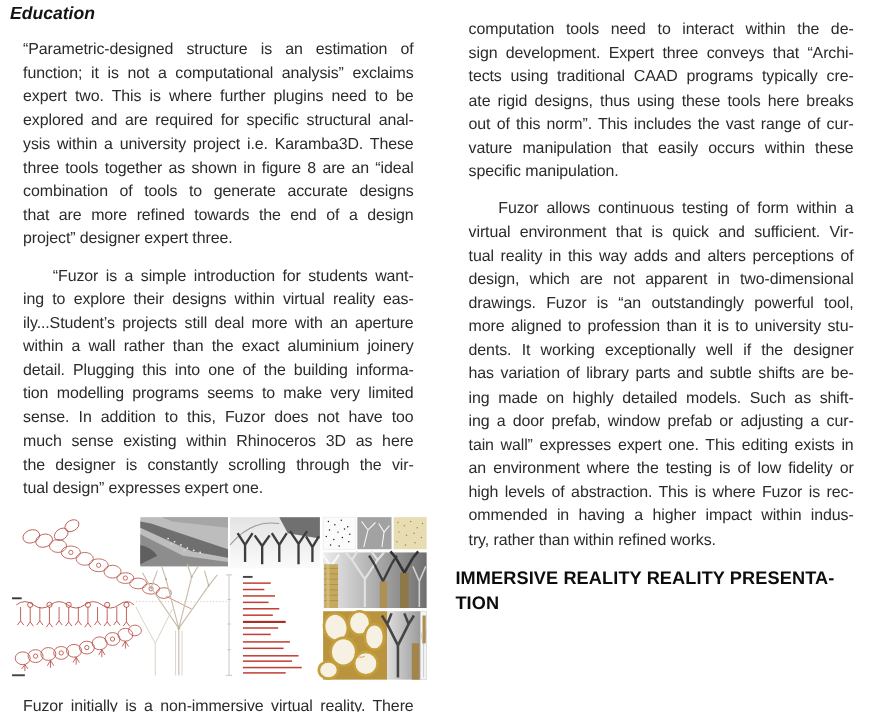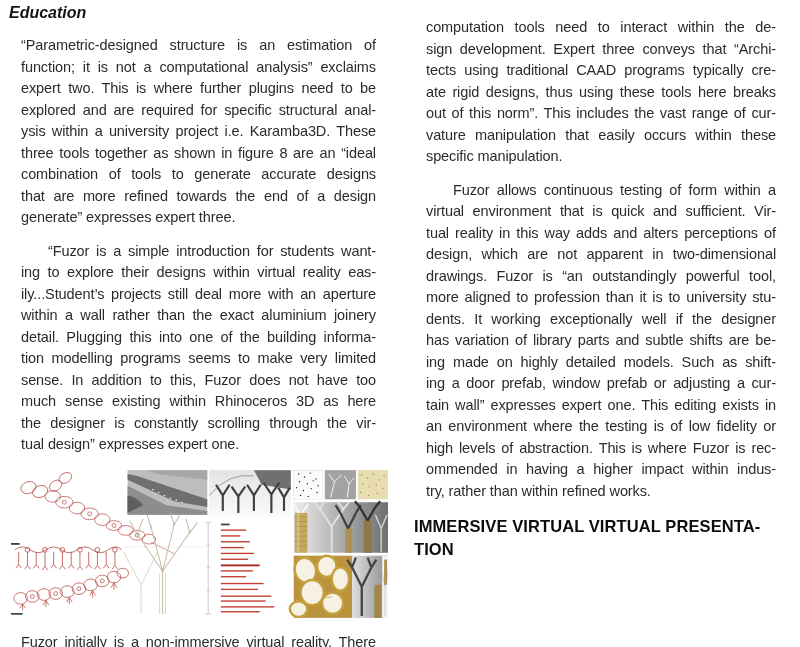--- a/index.html
+++ b/index.html
@@ -40,21 +40,21 @@
 
     <p class="para">
       <span class="just">“Parametric-designed structure is an estimation of
 function; it is not a computational analysis” exclaims
 expert two. This is where further plugins need to be
 explored and are required for specific structural anal-
 ysis within a university project i.e. Karamba3D. These
 three tools together as shown in figure 8 are an “ideal
 combination of tools to generate accurate designs
 that are more refined towards the end of a design</span>
-      <span class="lastline">generate” expresses expert three.</span>
+      <span class="lastline">project” designer expert three.</span>
     </p>
 
     <p class="para indent">
       <span class="just">“Fuzor is a simple introduction for students want-
 ing to explore their designs within virtual reality eas-
 ily...Student’s projects still deal more with an aperture
 within a wall rather than the exact aluminium joinery
 detail. Plugging this into one of the building informa-
 tion modelling programs seems to make very limited
 sense.  In addition to this, Fuzor does not have too
@@ -319,18 +319,18 @@
 has variation of library parts and subtle shifts are be-
 ing made on highly detailed models.  Such as shift-
 ing a door prefab, window prefab or adjusting a cur-
 tain wall” expresses expert one. This editing exists in
 an environment where the testing is of low fidelity or
 high levels of abstraction.  This is where Fuzor is rec-
 ommended in having a higher impact within indus-</span>
       <span class="lastline">try, rather than within refined works.</span>
     </p>
 
-    <h2 class="caps">IMMERSIVE VIRTUAL VIRTUAL PRESENTA-
+    <h2 class="caps">IMMERSIVE REALITY REALITY PRESENTA-
 TION</h2>
 
   </section>
 
 </div>
 
 </body></html>

